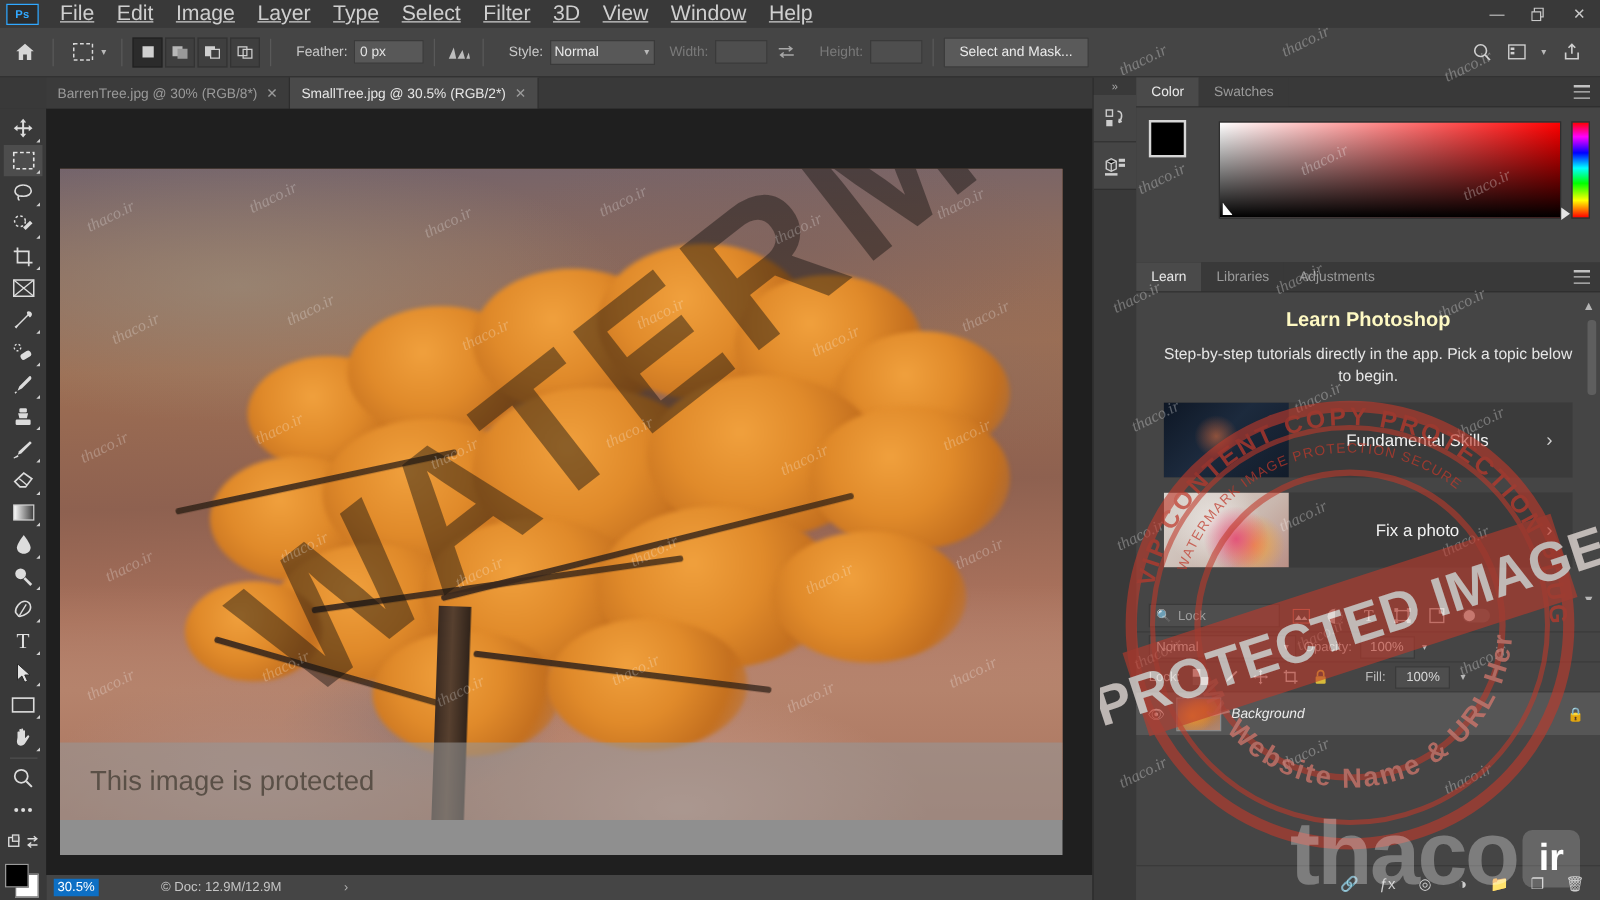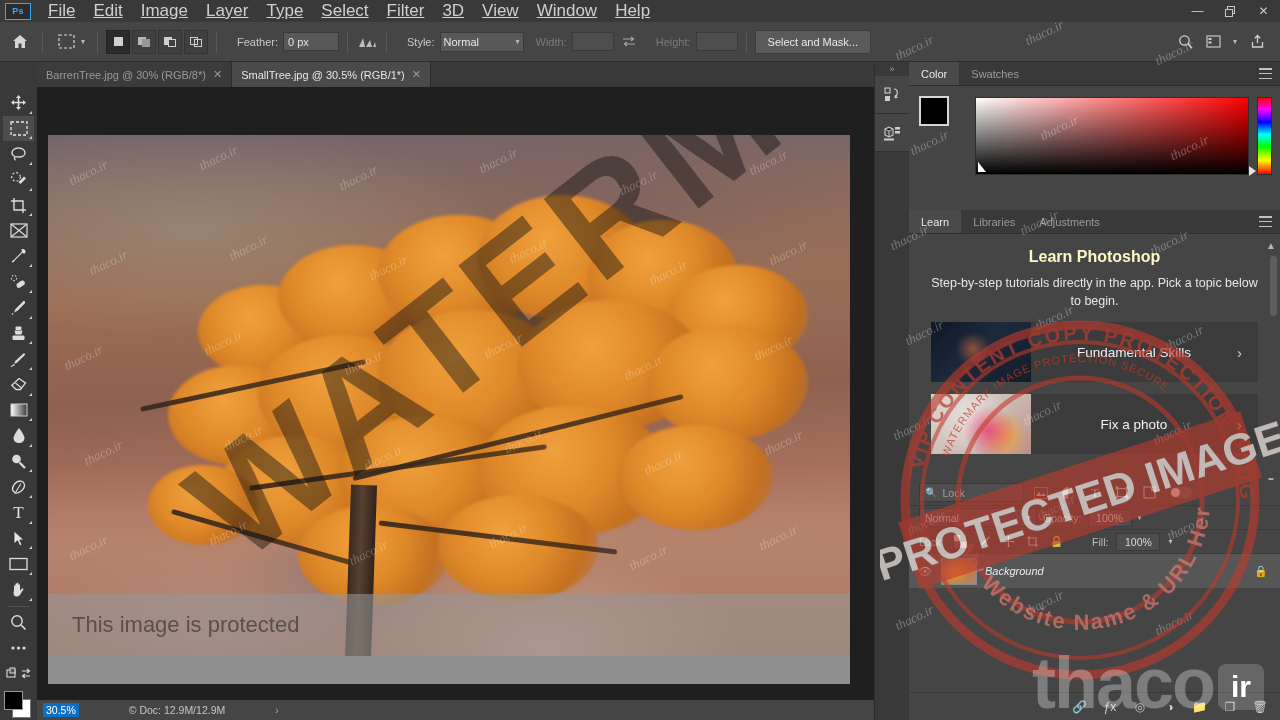--- a/index.html
+++ b/index.html
@@ -548,21 +548,21 @@
     </div>
   </div>
 
   <div class="tabbar">
     <div class="tab-gutter"></div>
     <div class="doctab">
       <span>BarrenTree.jpg @ 30% (RGB/8*)</span>
       <span class="x">✕</span>
     </div>
     <div class="doctab active">
-      <span>SmallTree.jpg @ 30.5% (RGB/1*)</span>
+      <span>SmallTree.jpg @ 30.5% (RGB/2*)</span>
       <span class="x">✕</span>
     </div>
   </div>
 
   <div class="toolbar">
     <div class="tool">
       <svg width="17" height="17" viewBox="0 0 17 17">
           <path d="M8.5 1 L11 4 L9.3 4 L9.3 7.7 L13 7.7 L13 6 L16 8.5 L13 11 L13 9.3 L9.3 9.3 L9.3 13 L11 13 L8.5 16 L6 13 L7.7 13 L7.7 9.3 L4 9.3 L4 11 L1 8.5 L4 6 L4 7.7 L7.7 7.7 L7.7 4 L6 4 Z" fill="#dcdcdc"></path>
         </svg>
       <i class="tri"></i>

